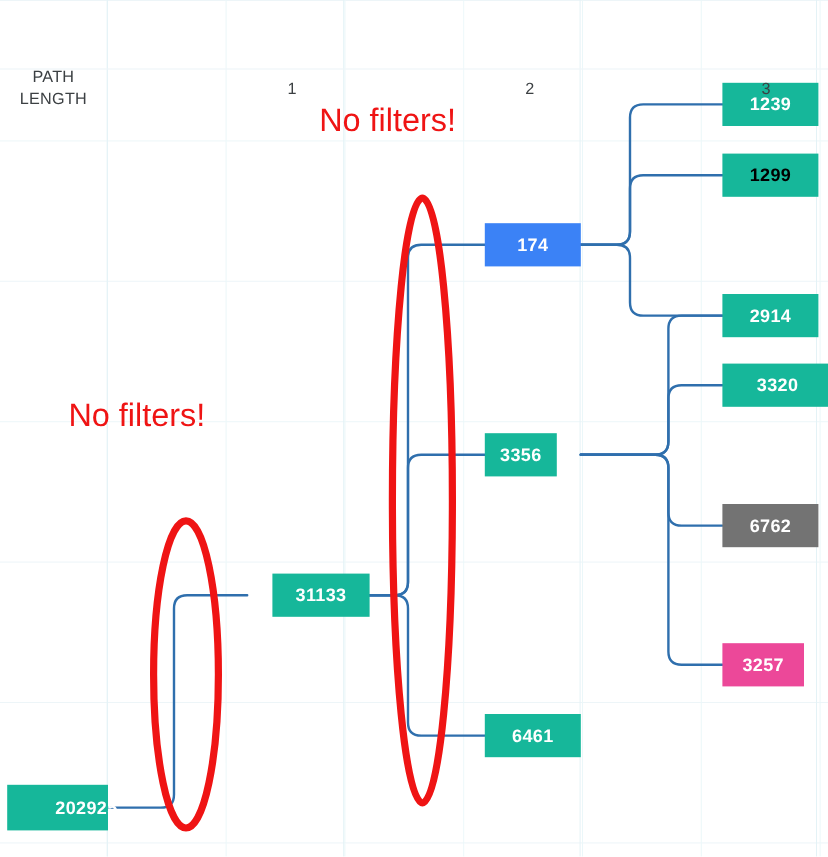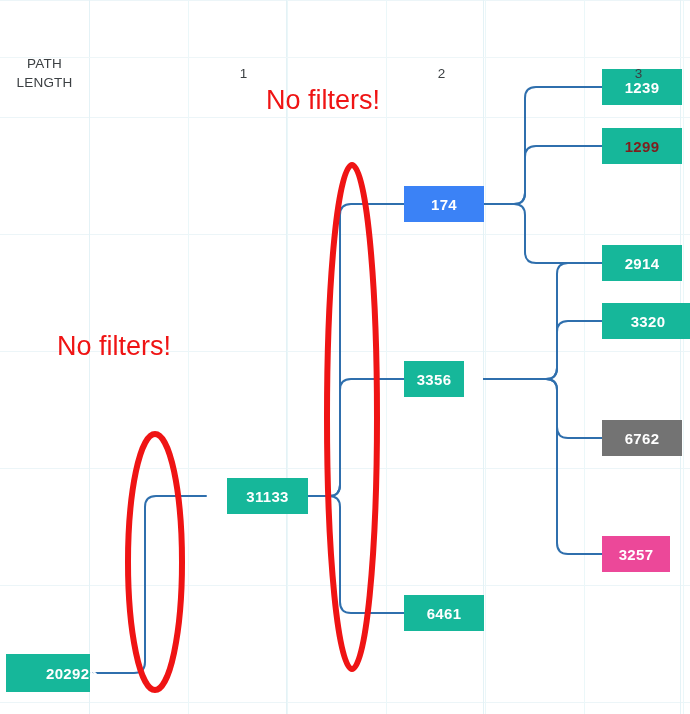--- a/index.html
+++ b/index.html
@@ -160,21 +160,21 @@
       </div>
       <div class="node" style="left: 404px; top: 361px; width: 60px; height: 36px; background: rgb(22, 183, 154); color: rgb(255, 255, 255); text-align: center;">
         <span>3356</span>
       </div>
       <div class="node" style="left: 404px; top: 595px; width: 80px; height: 36px; background: rgb(22, 183, 154); color: rgb(255, 255, 255);">
         <span>6461</span>
       </div>
       <div class="node" style="left: 602px; top: 69px; width: 80px; height: 36px; background: rgb(22, 183, 154); color: rgb(255, 255, 255);">
         <span>1239</span>
       </div>
-      <div class="node" style="left: 602px; top: 128px; width: 80px; height: 36px; background: rgb(22, 183, 154); color: #7f1d1d;">
+      <div class="node" style="left: 602px; top: 128px; width: 80px; height: 36px; background: rgb(22, 183, 154); color: #000000;">
         <span>1299</span>
       </div>
       <div class="node" style="left: 602px; top: 245px; width: 80px; height: 36px; background: rgb(22, 183, 154); color: rgb(255, 255, 255);">
         <span>2914</span>
       </div>
       <div class="node" style="left: 602px; top: 303px; width: 92px; height: 36px; background: rgb(22, 183, 154); color: rgb(255, 255, 255);">
         <span>3320</span>
       </div>
       <div class="node" style="left: 602px; top: 420px; width: 80px; height: 36px; background: #737373; color: rgb(255, 255, 255);">
         <span>6762</span>

